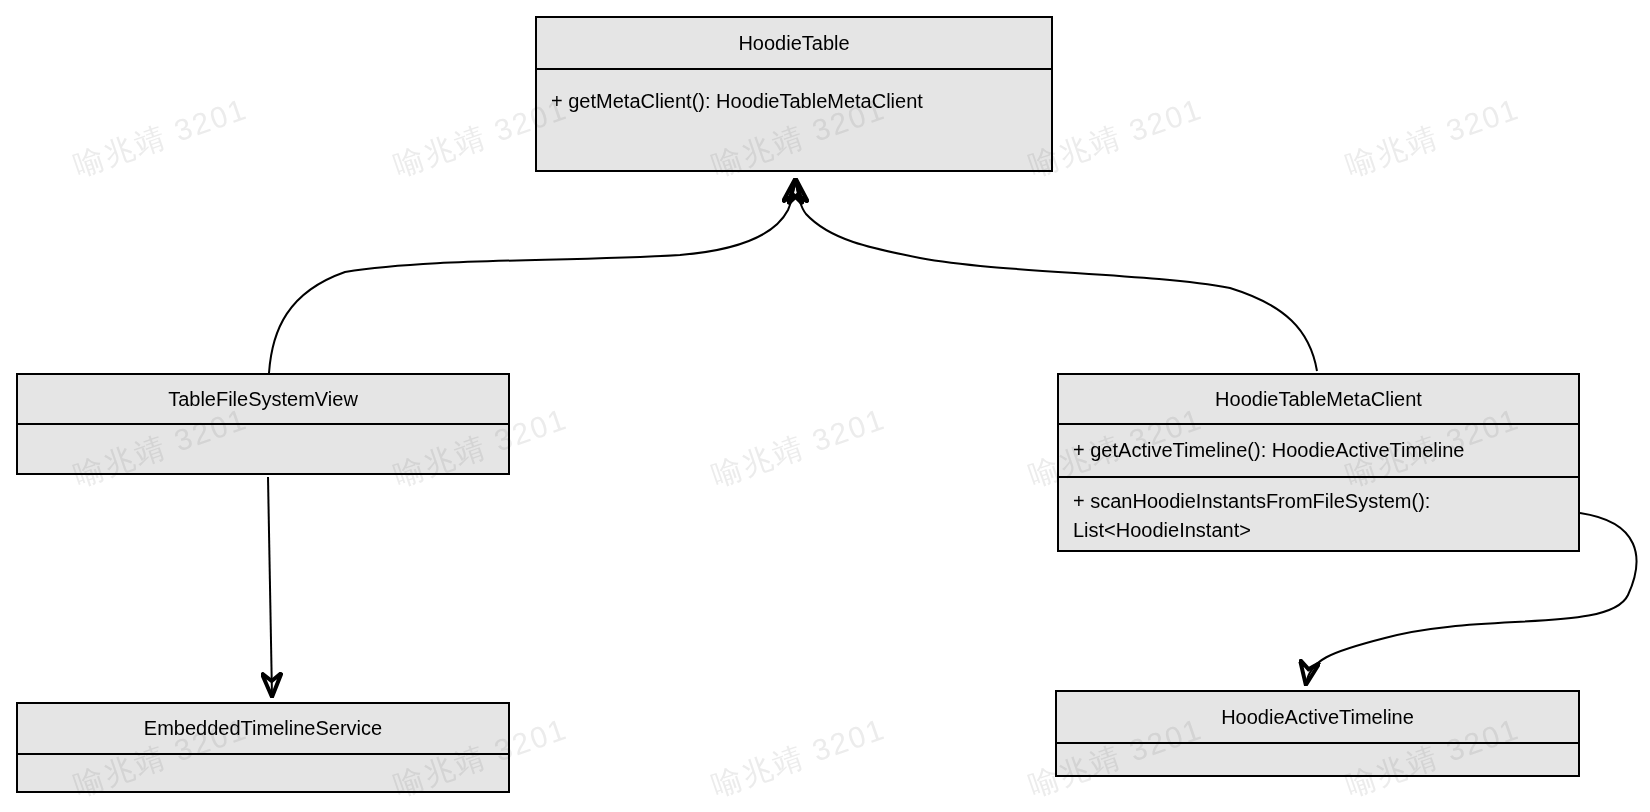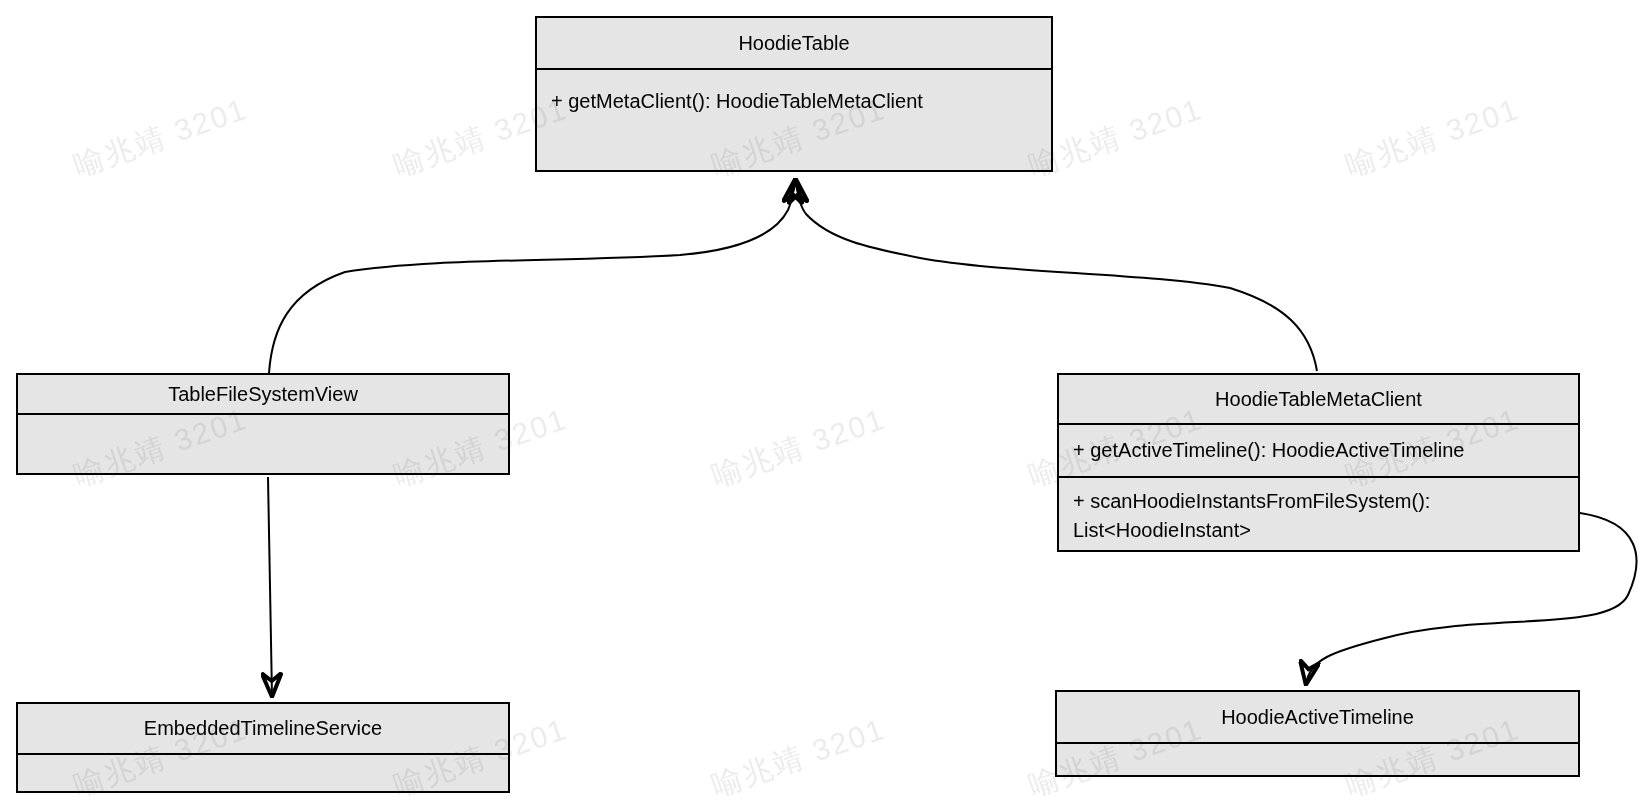--- a/index.html
+++ b/index.html
@@ -68,21 +68,21 @@
 <div id="canvas">
 
   <div class="uml-class" style="left:535px; top:16px; width:518px; height:156px;">
     <div class="uml-title" style="height:52px;">HoodieTable</div>
     <div class="uml-methods" style="padding:20px 14px 0 14px; gap:27px;">
       <div class="uml-method">+ getMetaClient(): HoodieTableMetaClient</div>
     </div>
   </div>
 
   <div class="uml-class" style="left:16px; top:373px; width:494px; height:102px;">
-    <div class="uml-title" style="height:40px;">TableFileSystemView</div>
+    <div class="uml-title" style="height:50px;">TableFileSystemView</div>
     <div class="uml-compartment" style="height:48px;"></div>
   </div>
 
   <div class="uml-class" style="left:16px; top:702px; width:494px; height:91px;">
     <div class="uml-title" style="height:51px;">EmbeddedTimelineService</div>
     <div class="uml-compartment" style="height:36px;"></div>
   </div>
 
   <div class="uml-class" style="left:1057px; top:373px; width:523px; height:179px;">
     <div class="uml-title" style="height:50px;">HoodieTableMetaClient</div>

